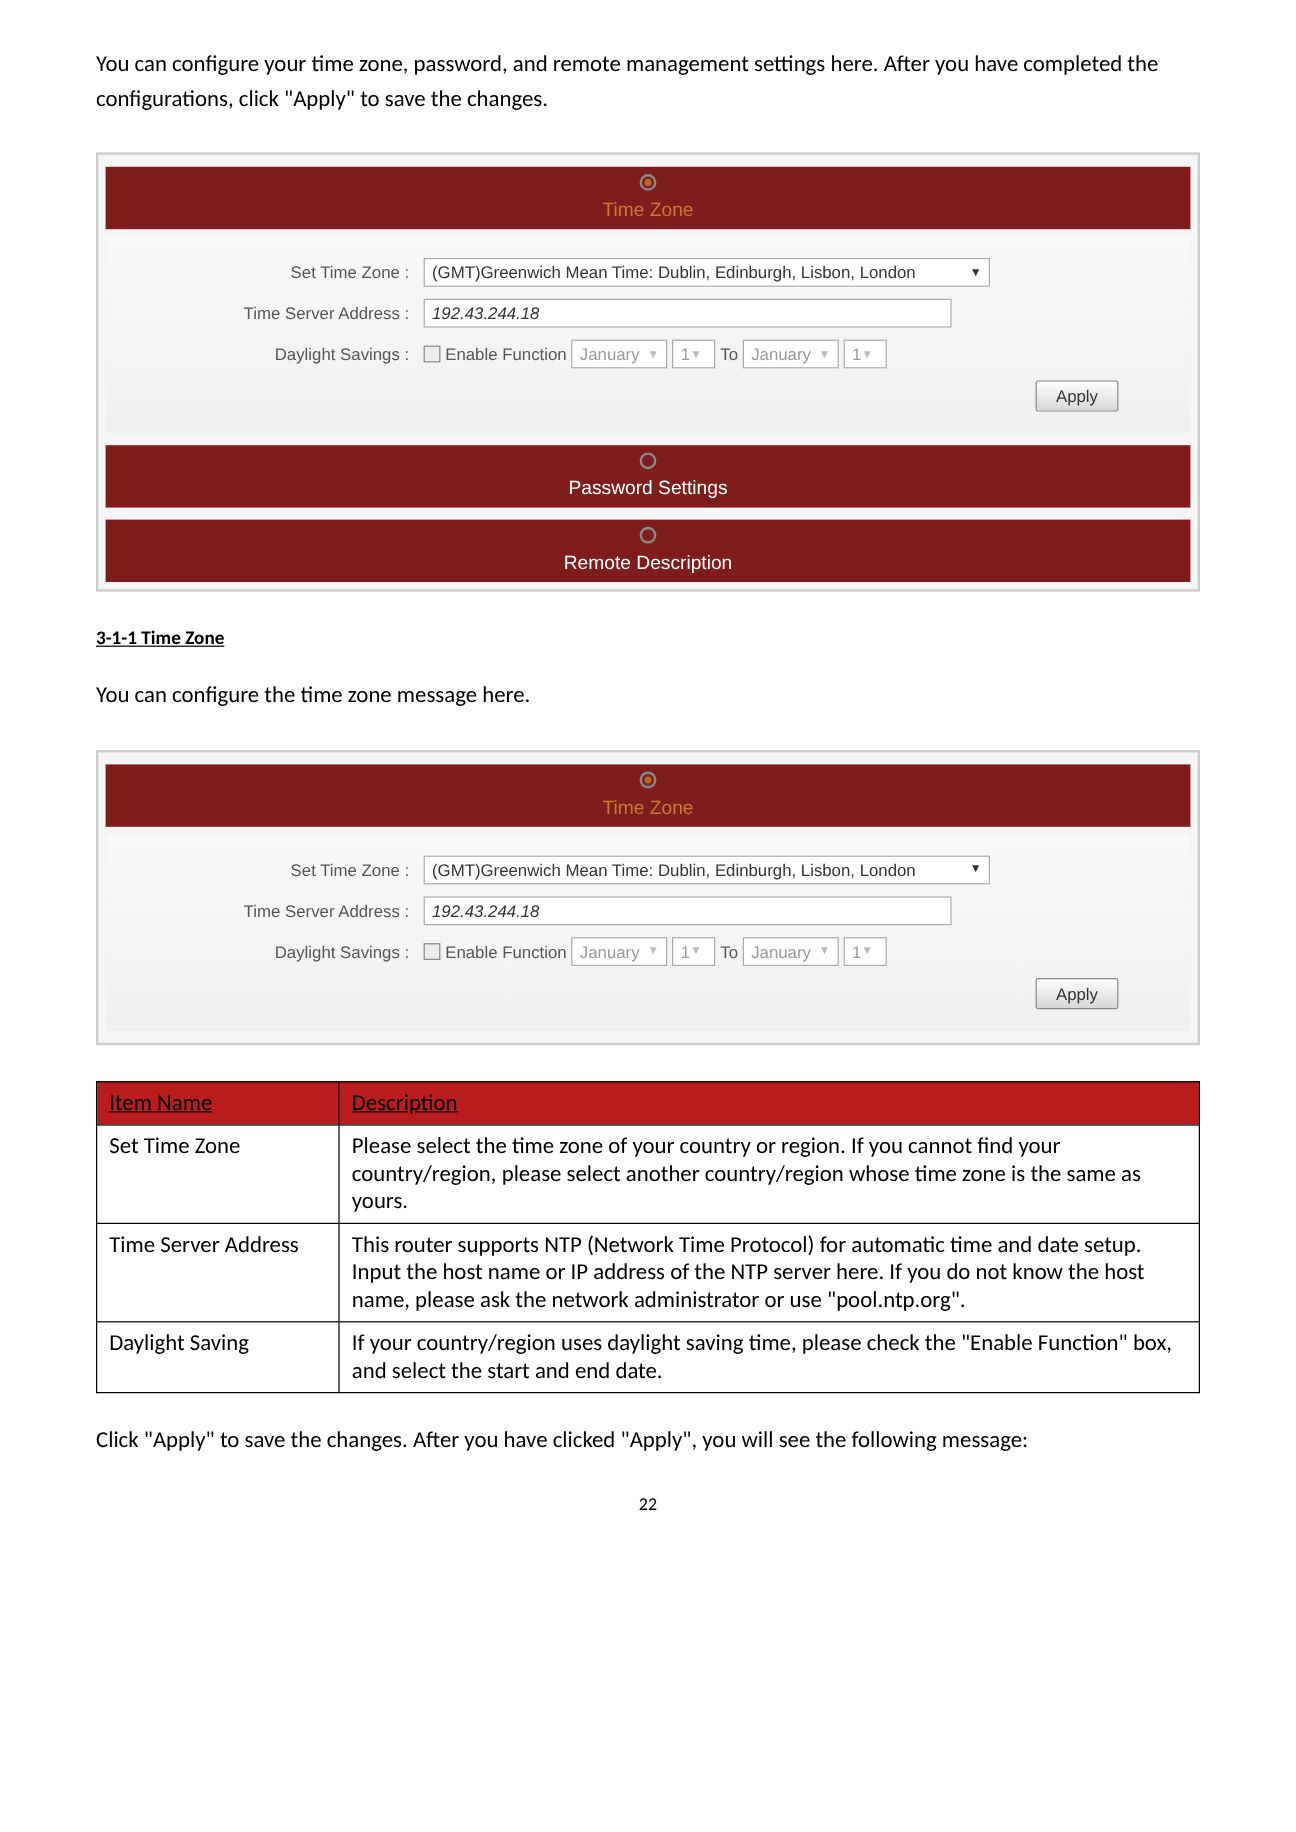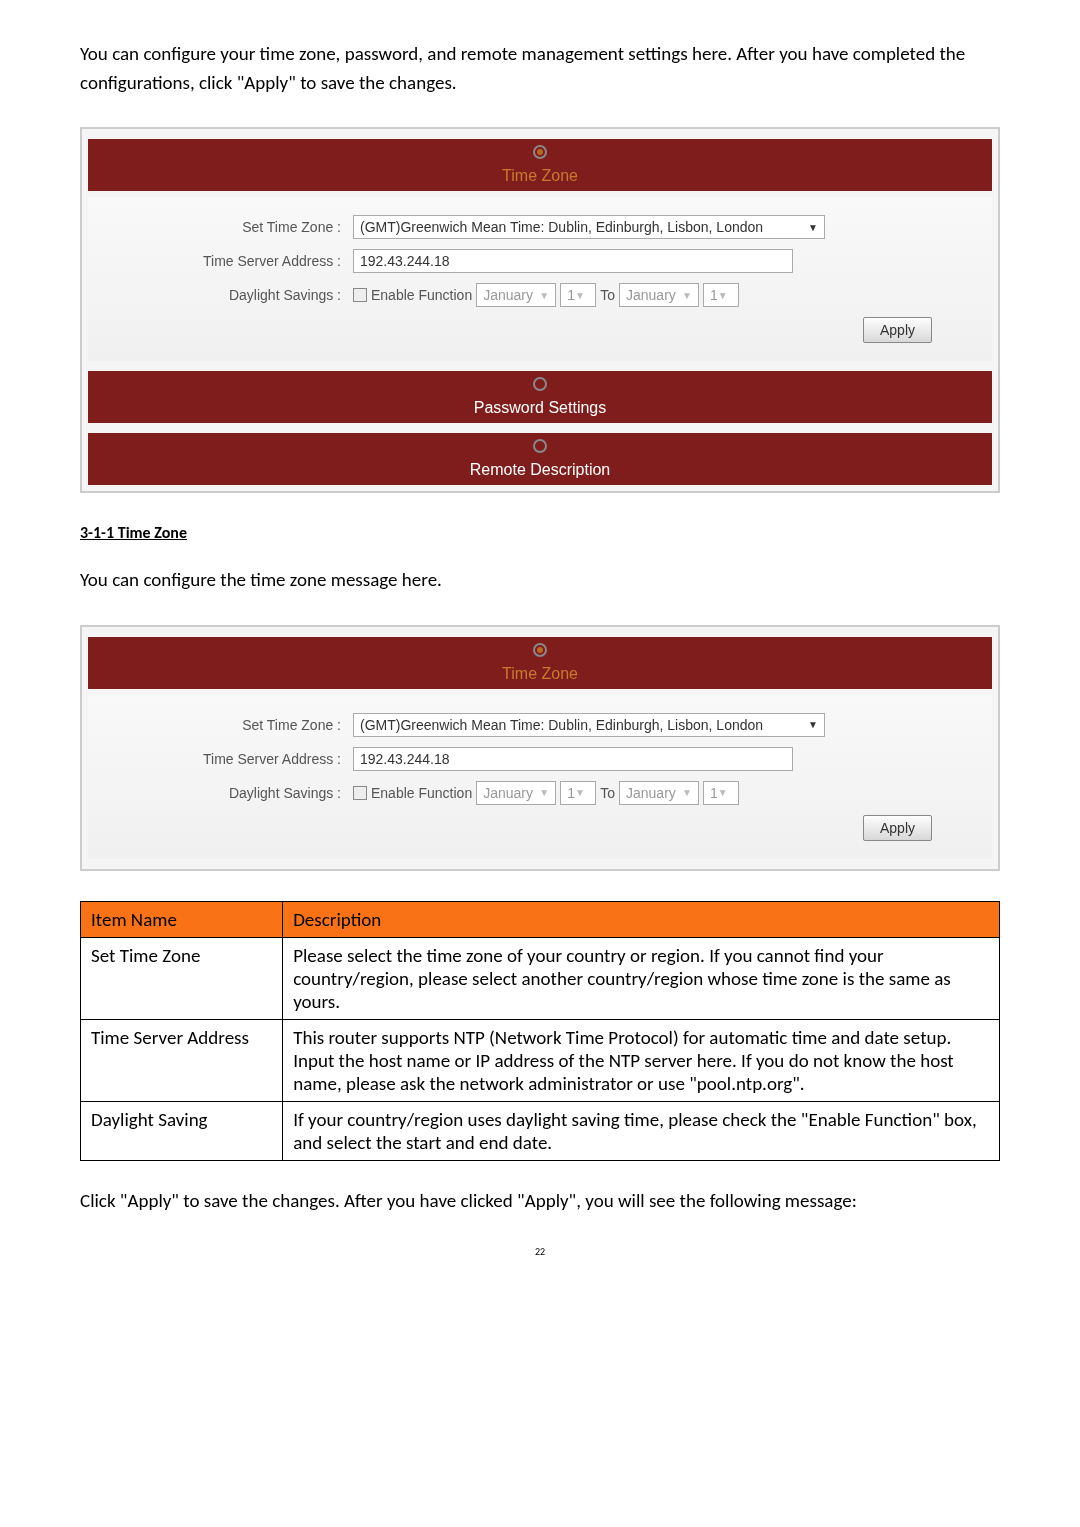--- a/index.html
+++ b/index.html
@@ -55,21 +55,21 @@
     padding: 2px 6px;
     font-size: 14px;
     color: #333;
     height: 24px;
     display: inline-flex;
     align-items: center;
   }
   .select-box { width: 472px; justify-content: space-between; }
   .select-box.small { width: 80px; color: #999; }
   .num-box { width: 36px; color: #999; }
-  .text-box { width: 440px; }
+  .text-box { width: 440px; font-style: italic; }
   .caret { font-size: 10px; color: #333; }
   .caret.dim { color: #bbb; }
   .checkbox-box {
     width: 14px; height: 14px; border: 1px solid #888; background: #eee; display: inline-block;
   }
   .apply-row { text-align: right; padding-right: 40px; margin-top: 8px; }
   .apply-btn {
     border: 1px solid #888;
     background: linear-gradient(#fefefe, #d8d8d8);
     padding: 4px 16px;
@@ -85,22 +85,22 @@
     margin: 6px 0 26px 0;
     font-size: 19px;
   }
   .desc-table td, .desc-table th {
     border: 1px solid #000;
     padding: 6px 10px;
     text-align: left;
     vertical-align: top;
     font-weight: normal;
   }
-  .desc-table .hdr { background: #f97316; }
-  .page-num { text-align: center; font-size: 10px; margin-top: 30px; }
+  .desc-table .hdr { background: #b91c1c; text-decoration: underline; }
+  .page-num { text-align: center; font-size: 15px; margin-top: 30px; }
 </style>
 </head>
 <body>
 
 <p class="intro-text">You can configure your time zone, password, and remote management settings here. After you have completed the configurations, click "Apply" to save the changes.</p>
 
 <div class="panel-container">
   <div class="accordion-header active">
     <span class="radio-dot"></span>
     <span class="title-text">Time Zone</span>

